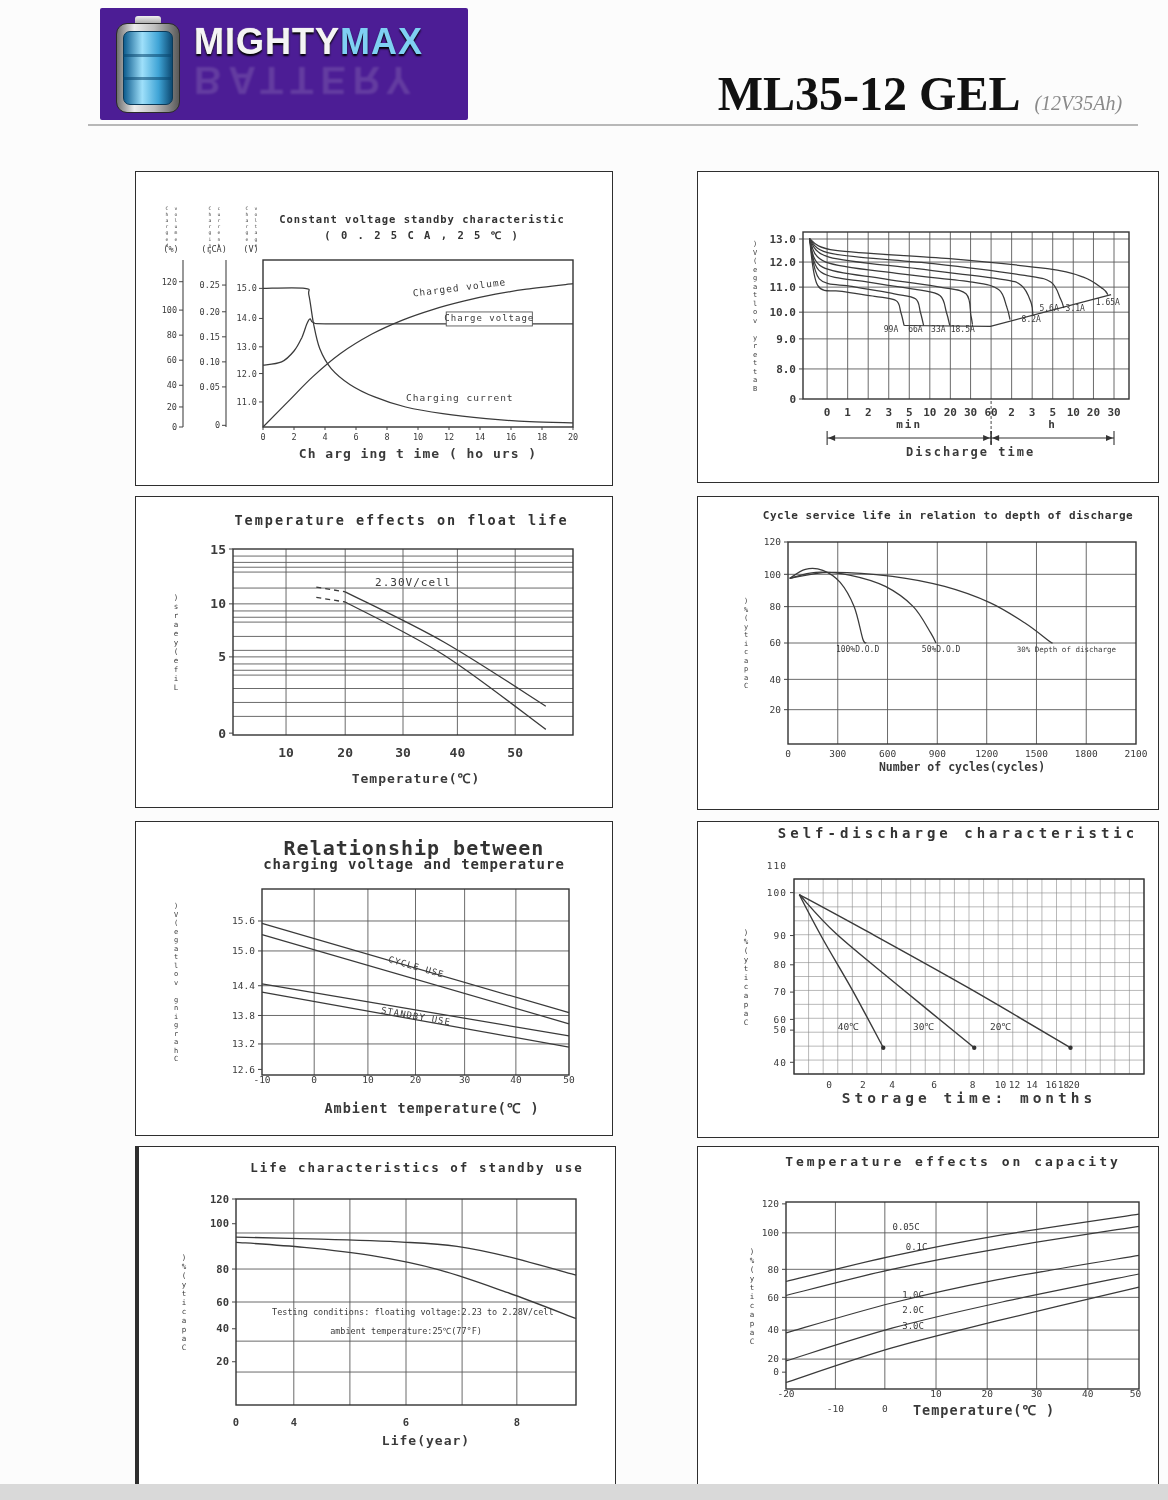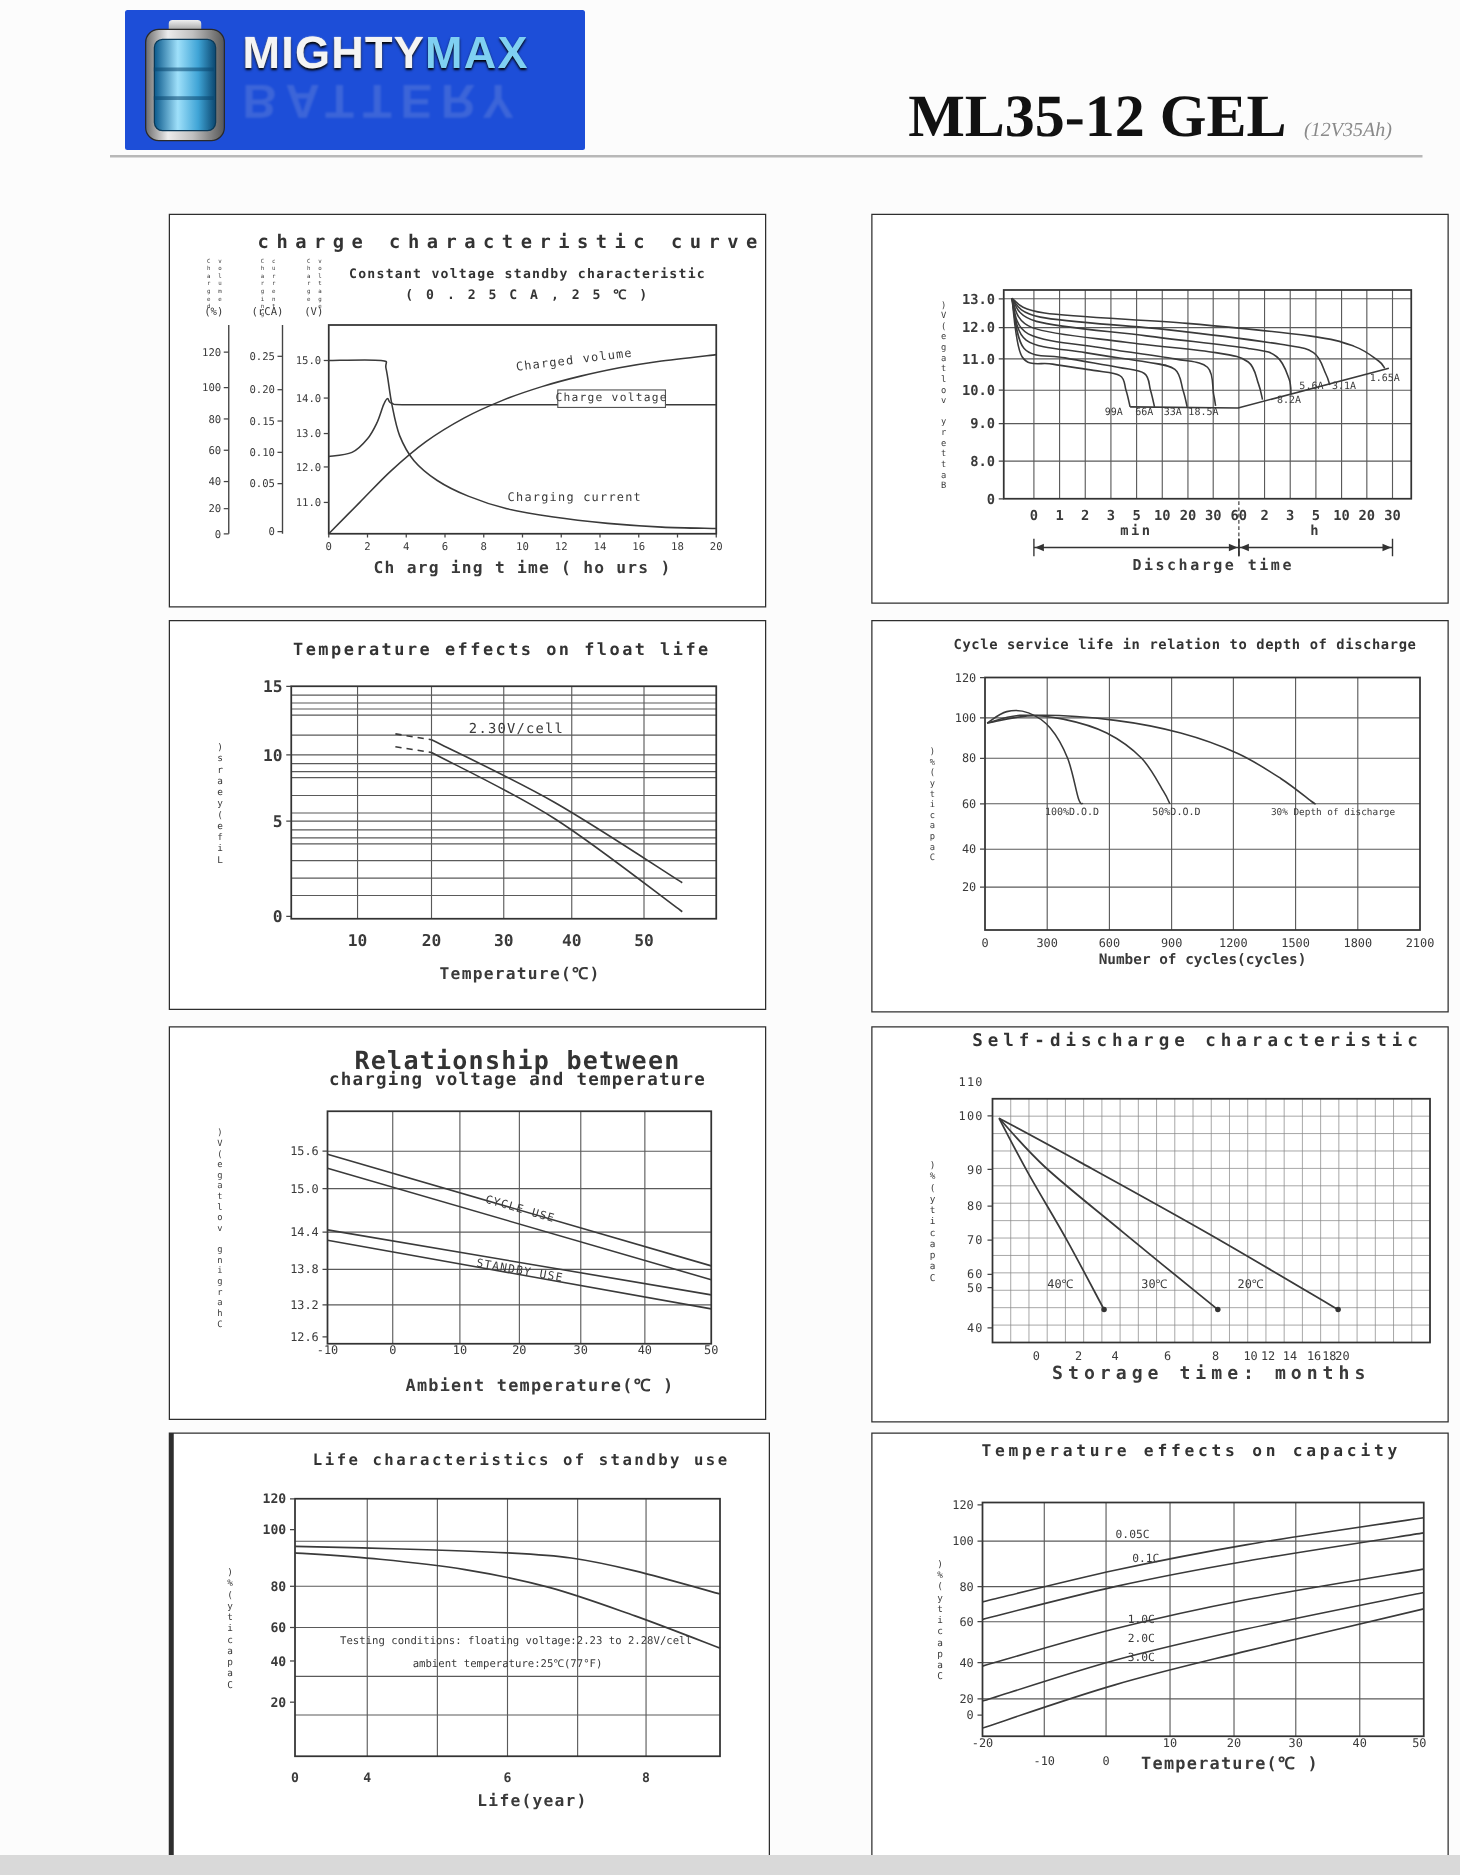--- a/index.html
+++ b/index.html
@@ -1,31 +1,31 @@
 <!DOCTYPE html>
 <html><head>
 <meta charset="utf-8">
 <style>
   html,body{margin:0;padding:0}
   body{width:1168px;height:1500px;position:relative;background:#fcfcfc;font-family:"DejaVu Sans Mono","Liberation Mono",monospace;overflow:hidden}
   
-  .logo{position:absolute;left:100px;top:8px;width:368px;height:112px;background:#1d4ed8;border-radius:2px}
+  .logo{position:absolute;left:100px;top:8px;width:368px;height:112px;background:#4c1d95;border-radius:2px}
   .batt{position:absolute;left:16px;top:8px;width:64px;height:96px}
   .batt .cap{position:absolute;left:19px;top:0;width:26px;height:11px;background:linear-gradient(#f0f0f0,#8a8a8a);border-radius:3px}
   .batt .shell{position:absolute;left:0;top:7px;width:62px;height:88px;background:linear-gradient(90deg,#6f6f6f,#ececec 28%,#c0c0c0 60%,#595959);border-radius:11px;border:1px solid #2a2a2a}
   .batt .core{position:absolute;left:7px;top:15px;width:48px;height:72px;background:linear-gradient(90deg,#0f5d8f,#9fe0fa 38%,#3fa4d6 72%,#0d4a73);border-radius:7px;border:1px solid #0a3a59}
   .batt .ln{position:absolute;left:7px;width:48px;height:3px;background:rgba(10,70,110,.55)}
   .brand{position:absolute;left:94px;top:16px;font-family:"Liberation Sans",sans-serif;font-weight:bold;line-height:1}
   .l1{font-size:36px;letter-spacing:1px;color:#f4f4f4;text-shadow:0 2px 2px #000,0 0 1px #fff}
   .l1 .max{color:#7fd0f2;text-shadow:0 2px 2px #000}
   .l2{font-size:38px;letter-spacing:7px;color:#dcdcdc;margin-top:3px;text-shadow:0 -1px 0 #fff,0 2px 2px #444}
   .refl{font-size:38px;letter-spacing:7px;color:#dcdcdc;transform:scaleY(-1);opacity:.16;margin-top:1px;filter:blur(1px)}
   .model-wrap{position:absolute;left:690px;top:66px;width:460px;text-align:center;white-space:nowrap}
   .model{font-family:"Liberation Serif",serif;font-weight:bold;font-size:48px;color:#111}
-  .spec{font-family:"Liberation Serif",serif;font-style:italic;font-size:16px;color:#8a8a8a;margin-left:14px}
+  .spec{font-family:"Liberation Serif",serif;font-style:italic;font-size:20px;color:#8a8a8a;margin-left:14px}
   .rule{position:absolute;left:88px;top:124px;width:1050px;height:2px;background:#b8b8b8}
   .bottom-strip{position:absolute;left:0;top:1484px;width:1168px;height:16px;background:#d9d9d9}
   
   .panel{position:absolute;background:#fff;border:1.5px solid #2e2e2e}
   .p1{left:95px;top:155px;width:476px;height:313px}
   .p2{left:657px;top:155px;width:460px;height:310px}
   .p3{left:95px;top:480px;width:476px;height:310px}
   .p4{left:657px;top:480px;width:460px;height:312px}
   .p5{left:95px;top:805px;width:476px;height:313px}
   .p6{left:657px;top:805px;width:460px;height:315px}
@@ -63,21 +63,20 @@
       <div class="refl">BATTERY</div>
     </div>
   </div>
   <div class="model-wrap">
     <span class="model">ML35-12 GEL</span><span class="spec">(12V35Ah)</span>
   </div>
   <div class="rule"></div>
 </header>
 
 <figure class="panel p1">
-  <div class="ct">charge characteristic curve</div>
   <div class="csub">Constant voltage standby characteristic</div>
   <div class="csub2">( 0 . 2 5 C A , 2 5 ℃ )</div>
   <svg viewBox="0 0 476 313">
       <rect x="127" y="88" width="310" height="167" fill="none" stroke="#333" stroke-width="1.4"></rect>
       <text x="127" y="267.975" text-anchor="middle" font-size="8.5" font-weight="normal">0</text>
       <line x1="127" y1="255" x2="127" y2="258" stroke="#444" stroke-width="1"></line>
       <text x="158" y="267.975" text-anchor="middle" font-size="8.5" font-weight="normal">2</text>
       <line x1="158" y1="255" x2="158" y2="258" stroke="#444" stroke-width="1"></line>
       <text x="189" y="267.975" text-anchor="middle" font-size="8.5" font-weight="normal">4</text>
       <line x1="189" y1="255" x2="189" y2="258" stroke="#444" stroke-width="1"></line>

